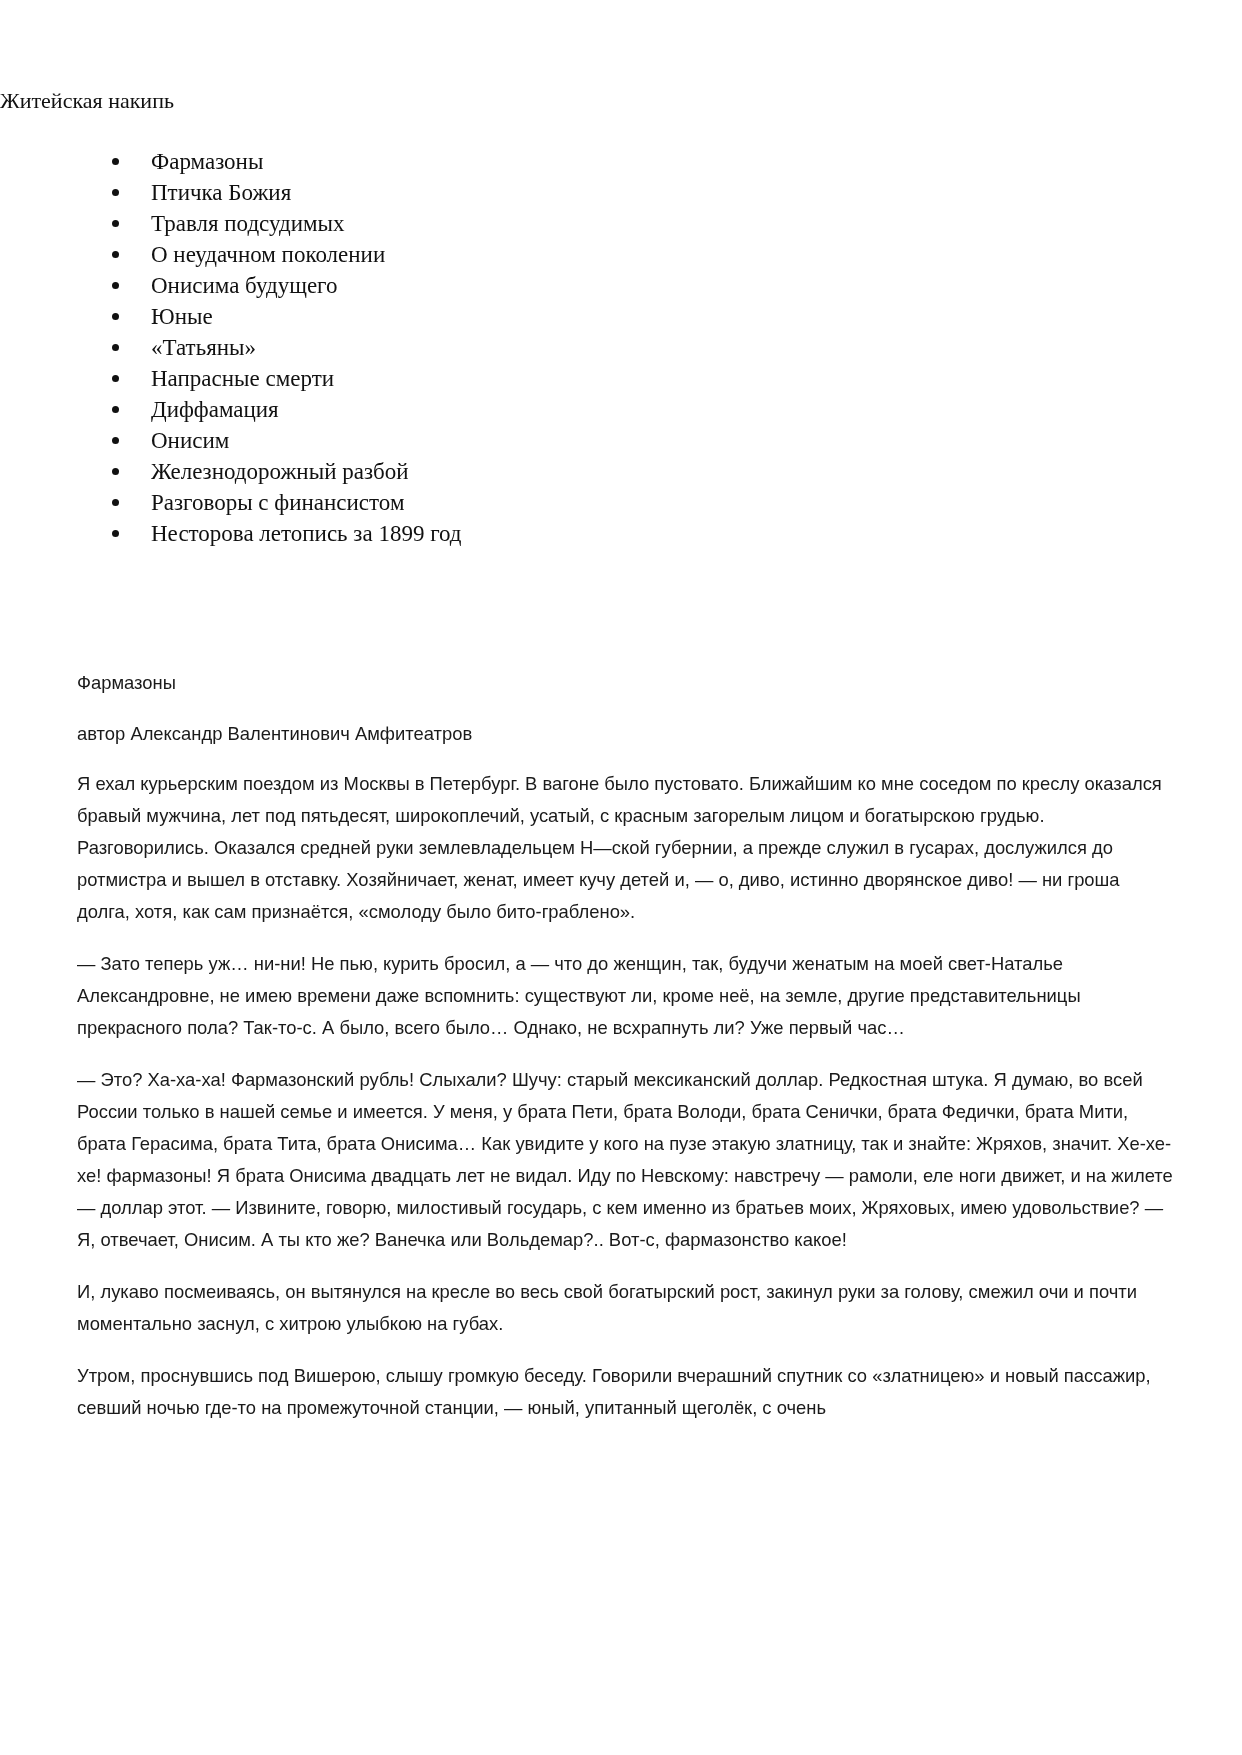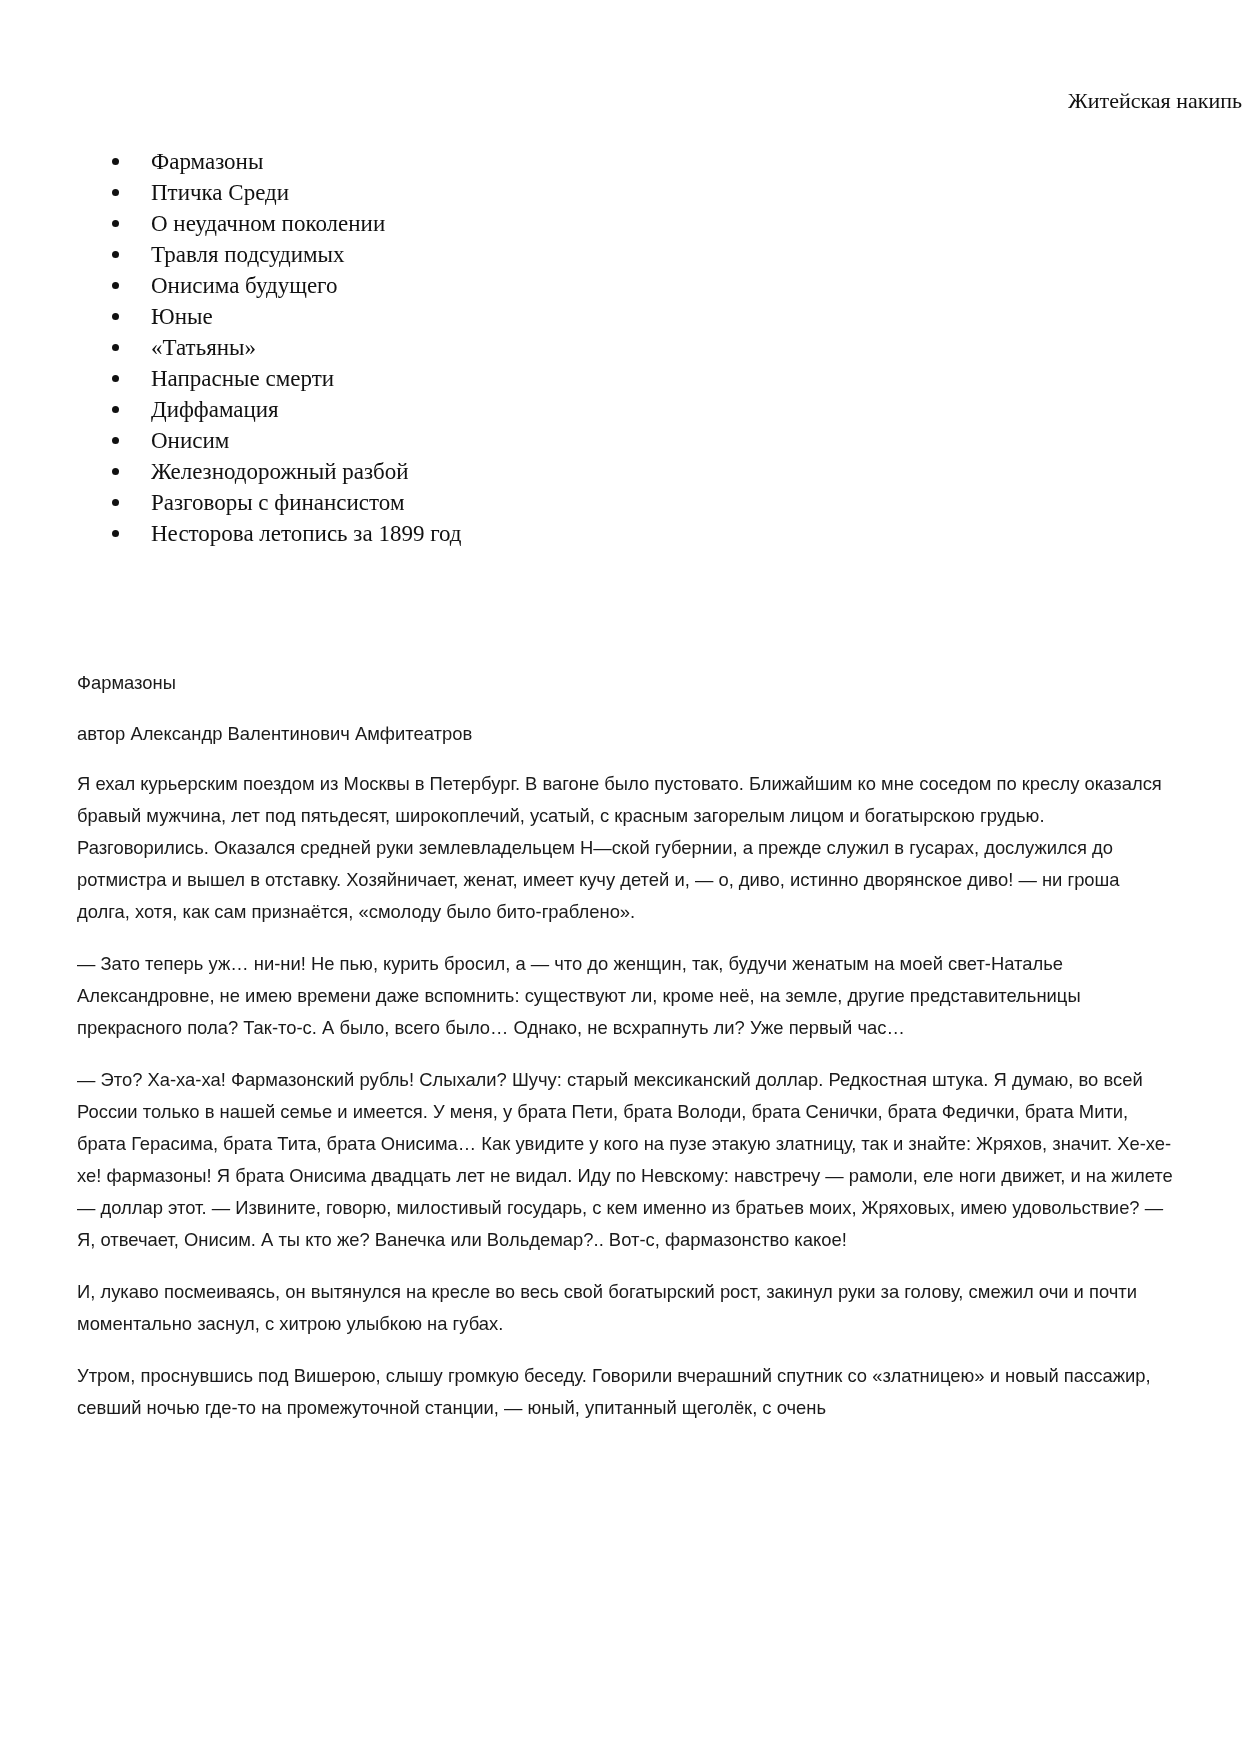--- a/index.html
+++ b/index.html
@@ -1,19 +1,19 @@
 <!DOCTYPE html>
 <html><head>
 <meta charset="utf-8">
 <style>
   html, body { margin: 0; padding: 0; background: #ffffff; }
   body { width: 1242px; height: 1755px; position: relative; overflow: hidden; color: #1a1a1a; }
   .page { position: absolute; left: 0; top: 0; width: 1242px; height: 1755px; background: #fff; }
   .title {
-    position: absolute; left: 0; top: 88px; width: 1242px; text-align: right;
+    position: absolute; left: 0; top: 88px; width: 1242px; text-align: left;
     font-family: "Liberation Serif", "DejaVu Serif", serif; font-size: 22px; color: #111;
   }
   .toc {
     position: absolute; left: 108px; top: 146px; margin: 0; padding: 0; list-style: none;
     font-family: "Liberation Serif", "DejaVu Serif", serif; font-size: 23px; color: #111;
   }
   .toc li { height: 31px; line-height: 31px; position: relative; padding-left: 43px; white-space: nowrap; }
   .toc li .bullet {
     position: absolute; left: 4px; top: 12px; width: 7px; height: 7px; border-radius: 50%; background: #111;
   }
@@ -27,23 +27,23 @@
   .body p.author { margin-bottom: 18px; }
 </style>
 </head>
 <body>
 
 <div class="page">
   <div class="title">Житейская накипь</div>
 
   <ul class="toc">
     <li><span class="bullet"></span><span>Фармазоны</span></li>
-    <li><span class="bullet"></span><span>Птичка Среди</span></li>
+    <li><span class="bullet"></span><span>Птичка Божия</span></li>
+    <li><span class="bullet"></span><span>Травля подсудимых</span></li>
     <li><span class="bullet"></span><span>О неудачном поколении</span></li>
-    <li><span class="bullet"></span><span>Травля подсудимых</span></li>
     <li><span class="bullet"></span><span>Онисима будущего</span></li>
     <li><span class="bullet"></span><span>Юные</span></li>
     <li><span class="bullet"></span><span>«Татьяны»</span></li>
     <li><span class="bullet"></span><span>Напрасные смерти</span></li>
     <li><span class="bullet"></span><span>Диффамация</span></li>
     <li><span class="bullet"></span><span>Онисим</span></li>
     <li><span class="bullet"></span><span>Железнодорожный разбой</span></li>
     <li><span class="bullet"></span><span>Разговоры с финансистом</span></li>
     <li><span class="bullet"></span><span>Несторова летопись за 1899 год</span></li>
   </ul>

